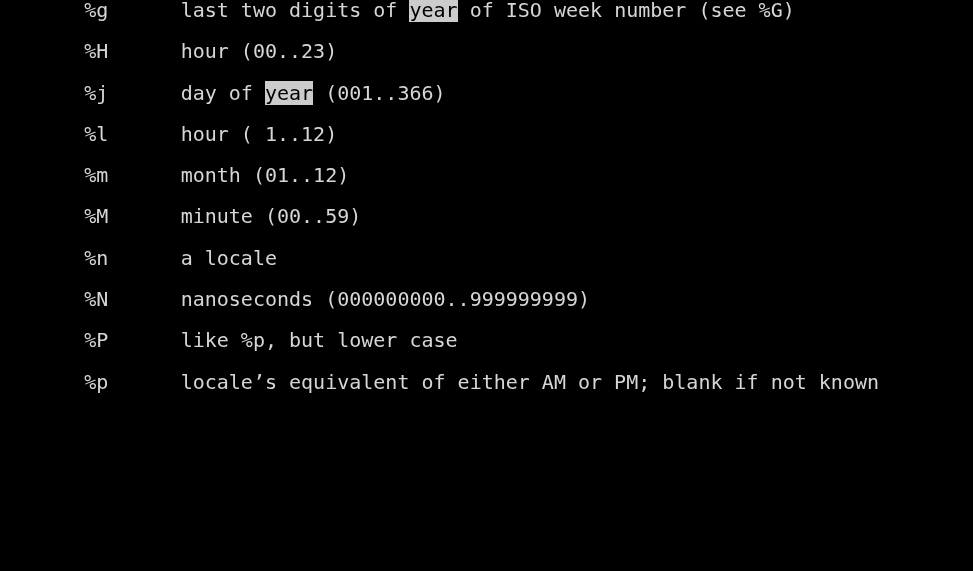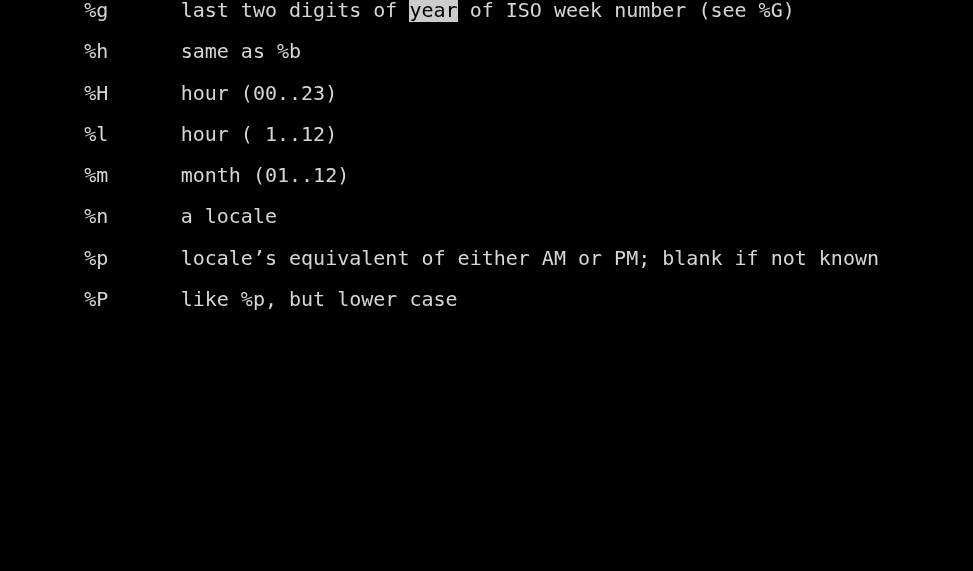--- a/index.html
+++ b/index.html
@@ -56,21 +56,23 @@
     background: #cccccc;
     color: #000000;
   }
 </style>
 </head>
 <body>
 
 <div id="terminal">
   <div class="man-body" id="man-body">
       <span class="man-line"><span class="ind">       </span><span>%g</span><span>      </span><span><span>last two digits of </span><span class="hl">year</span><span> of ISO week number (see %G)</span></span></span>
-      <span class="man-line"><span class="ind">       </span><span>%h</span><span>      </span><span><span>same as %b</span></span></span>
       <span class="man-line"><span class="ind">       </span><span>%H</span><span>      </span><span><span>hour (00..23)</span></span></span>
+      <span class="man-line"><span class="ind">       </span><span>%j</span><span>      </span><span><span>day of </span><span class="hl">year</span><span> (001..366)</span></span></span>
       <span class="man-line"><span class="ind">       </span><span>%l</span><span>      </span><span><span>hour ( 1..12)</span></span></span>
       <span class="man-line"><span class="ind">       </span><span>%m</span><span>      </span><span><span>month (01..12)</span></span></span>
+      <span class="man-line"><span class="ind">       </span><span>%M</span><span>      </span><span><span>minute (00..59)</span></span></span>
       <span class="man-line"><span class="ind">       </span><span>%n</span><span>      </span><span><span>a locale</span></span></span>
+      <span class="man-line"><span class="ind">       </span><span>%N</span><span>      </span><span><span>nanoseconds (000000000..999999999)</span></span></span>
+      <span class="man-line"><span class="ind">       </span><span>%P</span><span>      </span><span><span>like %p, but lower case</span></span></span>
       <span class="man-line"><span class="ind">       </span><span>%p</span><span>      </span><span><span>locale’s equivalent of either AM or PM; blank if not known</span></span></span>
-      <span class="man-line"><span class="ind">       </span><span>%P</span><span>      </span><span><span>like %p, but lower case</span></span></span>
     </div>
 </div>
 
 </body></html>

